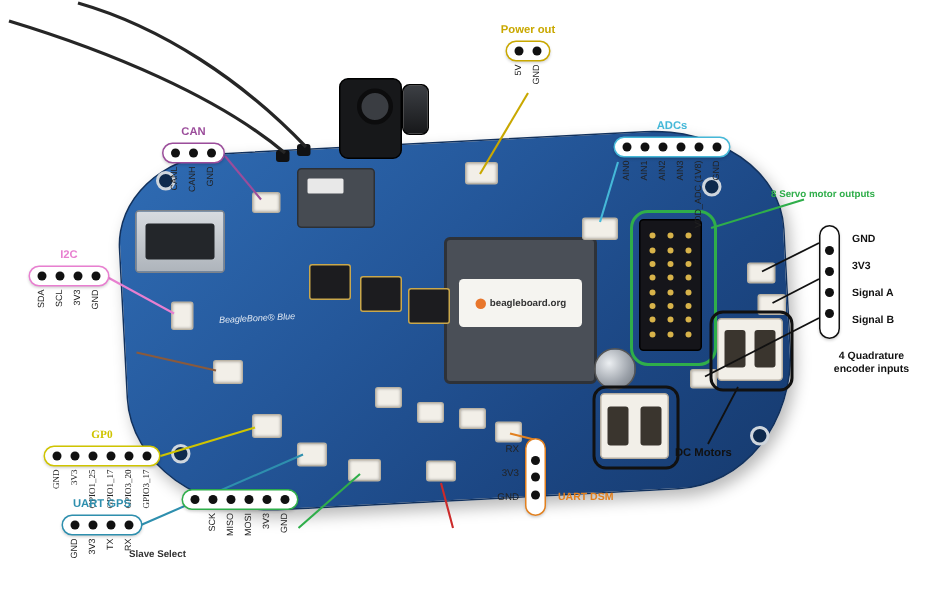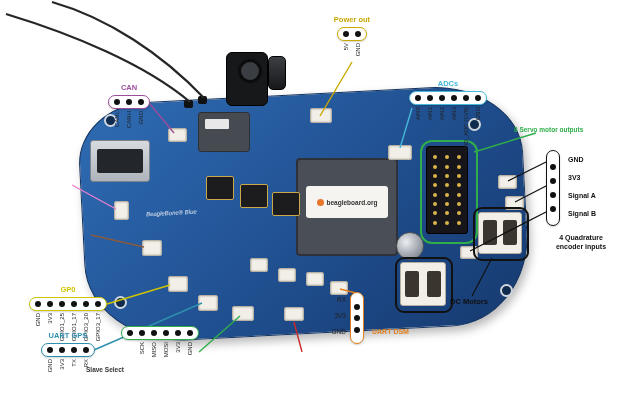--- a/index.html
+++ b/index.html
@@ -221,23 +221,38 @@
     <div class="labels">
       <span class="lab">AIN0</span>
       <span class="lab">AIN1</span>
       <span class="lab">AIN2</span>
       <span class="lab">AIN3</span>
       <span class="lab">VDD_ADC (1V8)</span>
       <span class="lab">GND</span>
     </div>
   </div>
 
-
-
-  <div class="callout co-gp0" style="left:24px;top:286px;width:88px;">
+  <div class="callout co-i2c" style="left:14px;top:166px;width:64px;">
+    <div class="co-title">I2C</div>
+    <div class="pill">
+        <span class="dot"></span>
+        <span class="dot"></span>
+        <span class="dot"></span>
+        <span class="dot"></span>
+      </div>
+    <div class="labels">
+      <span class="lab">SDA</span>
+      <span class="lab">SCL</span>
+      <span class="lab">3V3</span>
+      <span class="lab">GND</span>
+    </div>
+  </div>
+
+
+  <div class="callout co-gp0" style="left:24px;top:286px;width:88px;font-family:Liberation Serif, serif;">
     <div class="co-title">GP0</div>
     <div class="pill">
         <span class="dot"></span>
         <span class="dot"></span>
         <span class="dot"></span>
         <span class="dot"></span>
         <span class="dot"></span>
         <span class="dot"></span>
       </div>
     <div class="labels">

